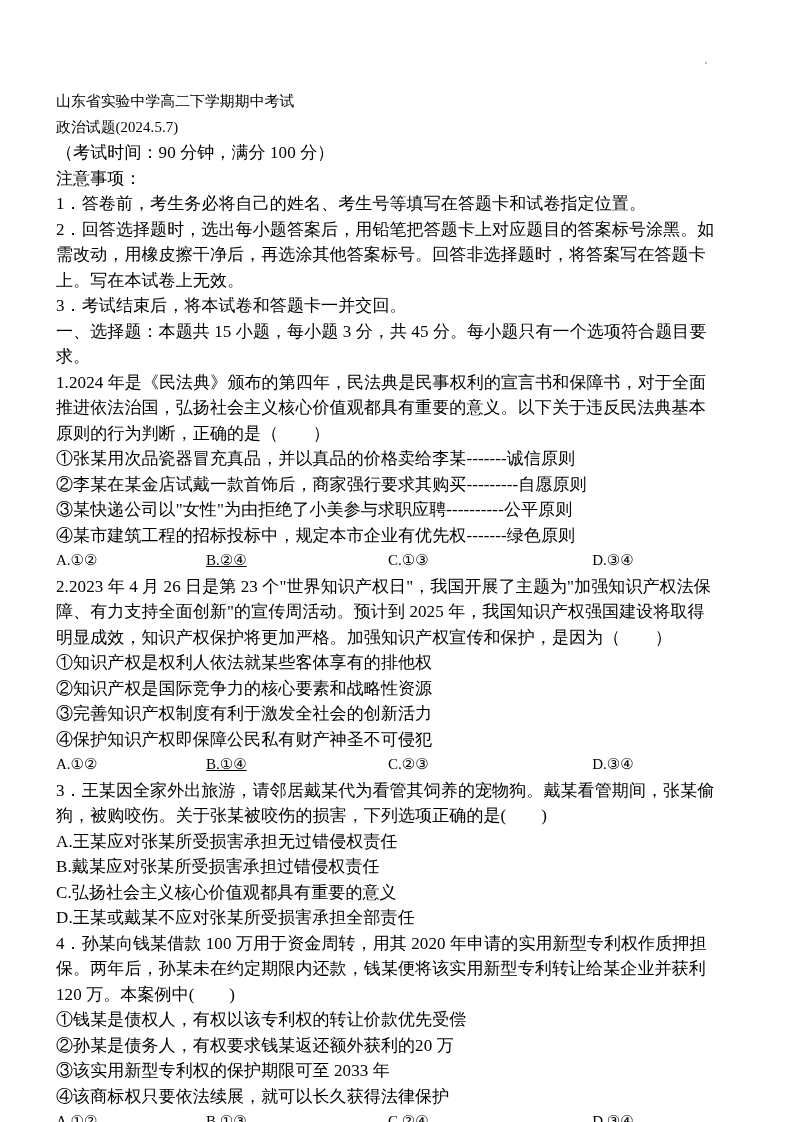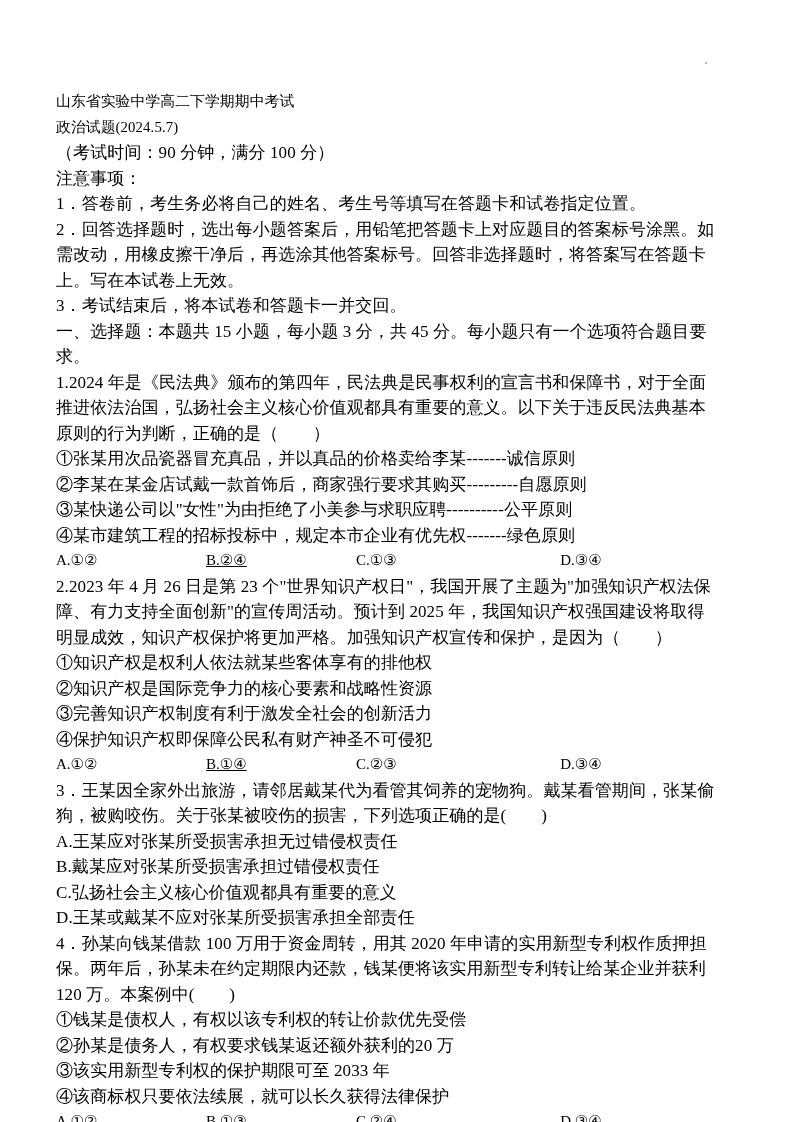--- a/index.html
+++ b/index.html
@@ -41,21 +41,21 @@
   .opt-row {
     display: flex;
     font-size: 15px;
     line-height: 25.5px;
   }
   .opt-row > span {
     display: block;
   }
   .oc1 { width: 150px; }
   .oc2 { width: 150px; text-decoration: underline; }
-  .oc3 { width: 150px; }
+  .oc3 { width: 150px; margin-left: 32px; }
   .oc4 { width: 150px; text-align: center; }
 </style>
 </head>
 <body>
 
 <div class="page">
   <div class="dot"></div>
 
   <div class="line title">山东省实验中学高二下学期期中考试</div>
   <div class="line title">政治试题(2024.5.7)</div>

